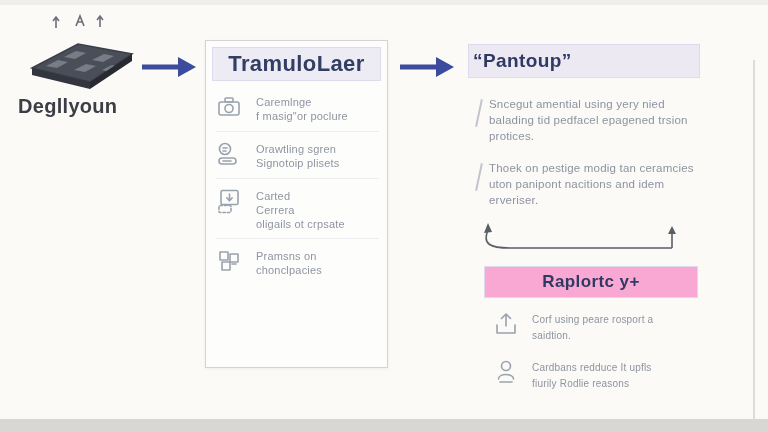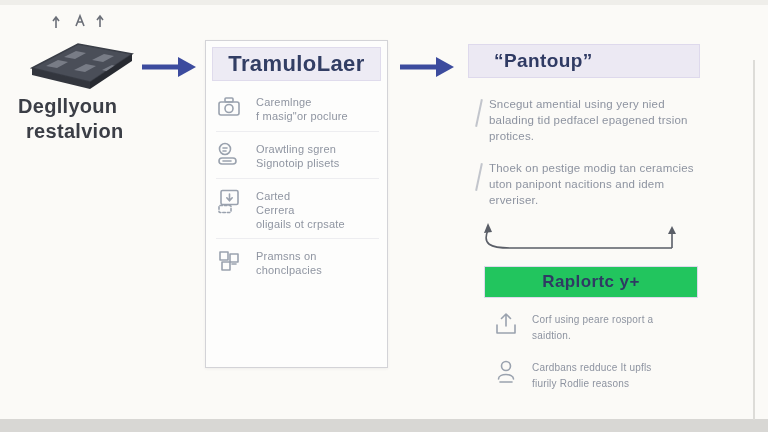--- a/index.html
+++ b/index.html
@@ -39,35 +39,35 @@
   .mid-items{padding:2px 8px 0 10px;}
   .item{display:flex;gap:10px;align-items:flex-start;padding:8px 0 7px 0;}
   .item + .item{border-top:1px solid #ededf0;}
   .item .icon{flex:0 0 30px;padding-top:1px;}
   .item .txt{font-size:11px;line-height:14px;color:#8f95a1;padding-top:2px;letter-spacing:.2px;}
   svg.glyph{stroke:#9aa2ae;fill:none;stroke-width:1.6;stroke-linecap:round;stroke-linejoin:round;}
 
   
   .right-header{
     left:468px;top:44px;width:232px;height:34px;background:#ece9f3;border:1px solid #ded9ec;
-    display:flex;align-items:center;box-sizing:border-box;padding-left:25px;
+    display:flex;align-items:center;box-sizing:border-box;padding-left:4px;
     font-size:19px;font-weight:700;color:#2f3a63;letter-spacing:.4px;
   }
   .para{display:flex;gap:9px;width:232px;}
   .para1{left:478px;top:96px;}
   .para2{left:478px;top:160px;}
   .tick{flex:0 0 2px;width:2px;height:28px;background:#c2c5cc;transform:rotate(12deg);margin-top:3px;}
   .para .txt{font-size:11.5px;line-height:16px;color:#8d93a0;letter-spacing:.2px;}
 
   
   .connector{left:476px;top:220px;}
 
   
   .report-header{
-    left:484px;top:266px;width:214px;height:32px;background:#22c55e;border:1px solid #ded9ec;
+    left:484px;top:266px;width:214px;height:32px;background:#f9a8d4;border:1px solid #ded9ec;
     display:flex;align-items:center;justify-content:center;box-sizing:border-box;
     font-size:17px;font-weight:700;color:#2f3a63;letter-spacing:.4px;
   }
   .report-item{display:flex;gap:12px;align-items:flex-start;width:210px;}
   .ritem1{left:492px;top:310px;}
   .ritem2{left:492px;top:358px;}
   .report-item .txt{font-size:10px;line-height:16px;color:#8d93a0;letter-spacing:.2px;padding-top:2px;}
   .ln{display:block;}
 </style>
 </head>
@@ -96,21 +96,20 @@
       <path d="M86 58 L96 53 L104 55 L94 60 Z"></path>
     </g>
 
     <path d="M16 56 L74 70 L74 77 L16 63 Z" fill="#33363e"></path>
     <path d="M74 70 L116 42 L116 49 L74 77 Z" fill="#272a31"></path>
   </svg>
 </div>
 
 <div class="abs device-label">
   <span class="ln">Degllyoun</span>
-  <span class="ln ln2">restalvion</span>
 </div>
 
 <div class="abs arrow1">
   <svg width="58" height="28" viewBox="0 0 58 28">
     <line x1="2" y1="14" x2="40" y2="14" stroke="#3c4b9e" stroke-width="5"></line>
     <polygon points="38,4 56,14 38,24" fill="#3c4b9e"></polygon>
   </svg>
 </div>
 
 <div class="abs mid-panel">

